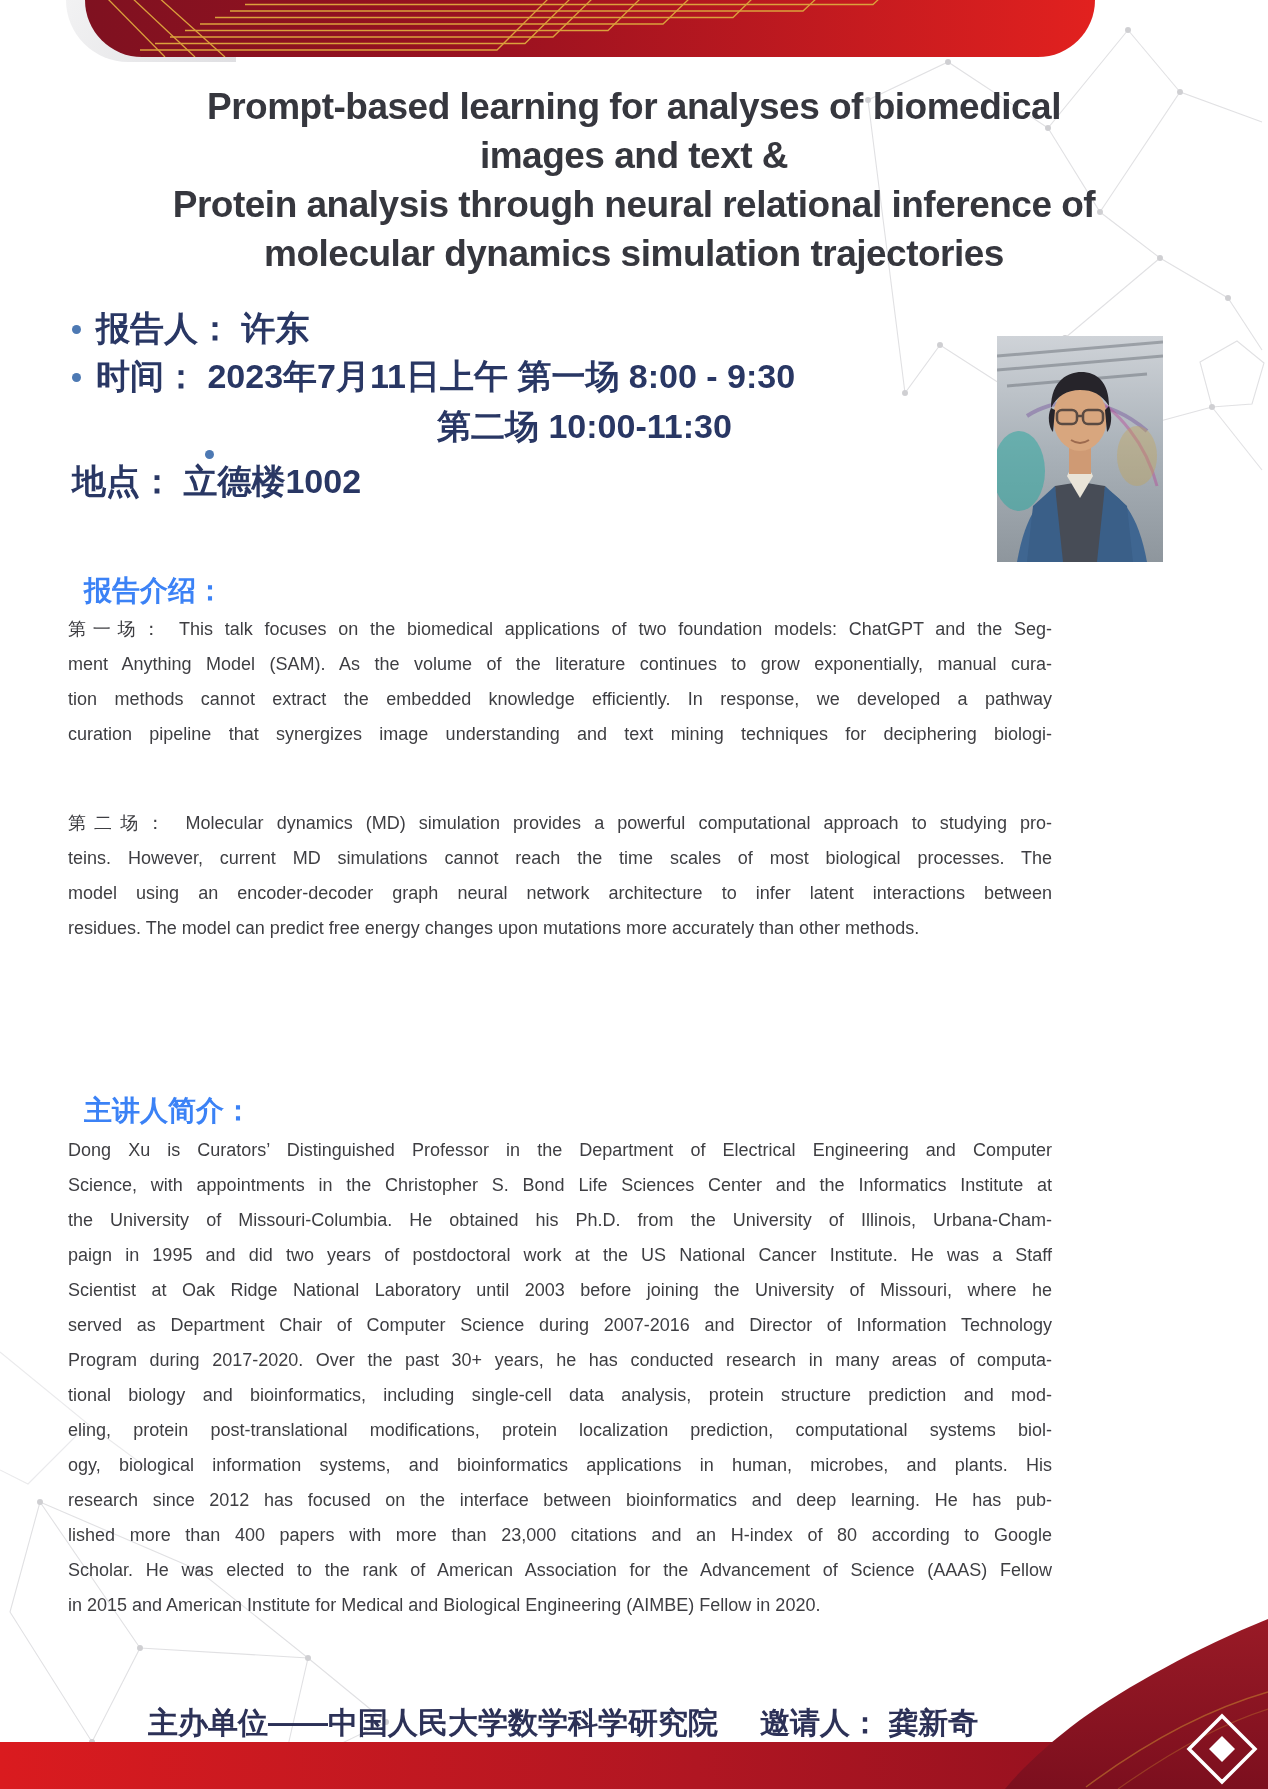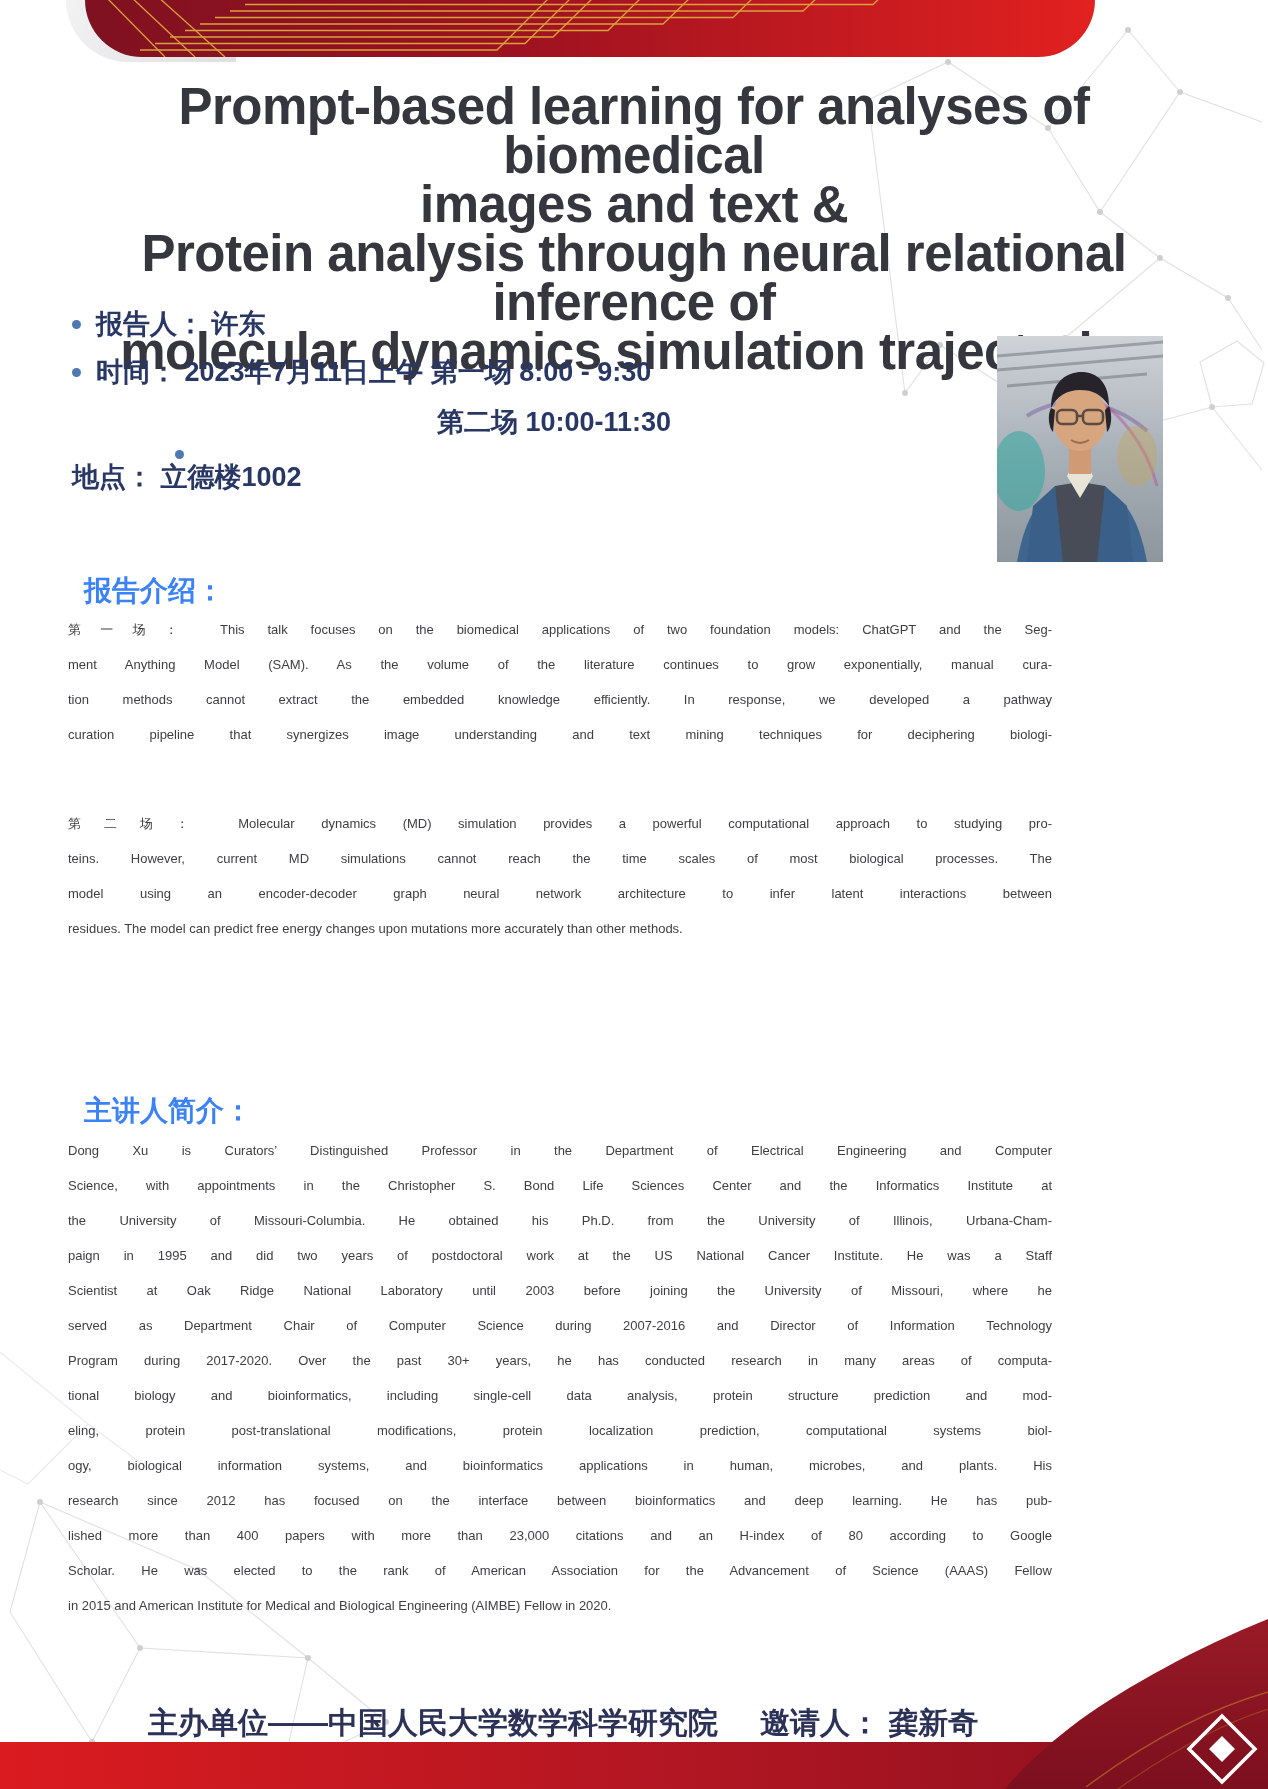--- a/index.html
+++ b/index.html
@@ -20,53 +20,53 @@
   .header-band{
     left:85px;top:0;width:1010px;height:57px;z-index:3;
     background:linear-gradient(90deg,#7f1120 0%,#9c1220 42%,#e2211f 100%);
     border-radius:0 0 72px 72px;
     overflow:hidden;
   }
   .header-band svg{position:absolute;left:0;top:0;}
   
   .title{left:64px;top:82px;width:1140px;z-index:4;}
   .title .line{
-    font-size:51px;font-weight:700;line-height:49px;color:#36373e;
+    font-size:37px;font-weight:700;line-height:49px;color:#36373e;
     text-align:center;text-align-last:center;letter-spacing:-0.5px;
   }
   
   .bullets{left:72px;top:0;width:900px;z-index:4;}
   .bullet-row{position:absolute;left:0;display:flex;align-items:center;}
   .dot{
     width:9px;height:9px;border-radius:50%;background:#4d79b3;
     margin-right:15px;flex:0 0 auto;
   }
   .bullet-text{
-    font-size:27px;font-weight:700;color:#293764;white-space:nowrap;
+    font-size:34px;font-weight:700;color:#293764;white-space:nowrap;
   }
   .row-speaker{top:306px;}
   .row-time{top:354px;}
   .row-time2{top:404px;padding-left:365px;}
   .row-location{top:450px;flex-direction:column;}
   
   .photo{left:997px;top:336px;width:166px;height:226px;z-index:4;overflow:hidden;}
   
   .section-heading{
     position:absolute;left:84px;z-index:4;
     font-size:28px;font-weight:700;color:#3b82f6;white-space:nowrap;
   }
   .h-intro{top:572px;}
   .h-bio{top:1092px;}
   .bodytext{position:absolute;left:68px;width:984px;z-index:4;}
   .t-intro{top:612px;}
   .t-bio{top:1133px;}
   .paragraph{margin:0 0 54px 0;}
   .paragraph:last-child{margin-bottom:0;}
   .bodytext .line{
-    font-size:13px;line-height:35px;color:#3e3e42;
+    font-size:18px;line-height:35px;color:#3e3e42;
     text-align:justify;text-align-last:justify;
   }
   .bodytext .line.line-last{text-align-last:left;}
   
   .footer-line{
     left:148px;top:1703px;z-index:4;white-space:nowrap;
     font-size:30px;font-weight:700;color:#2c3157;
   }
   .footer-line .inviter{margin-left:42px;text-align:right;}
   .footer-band{

